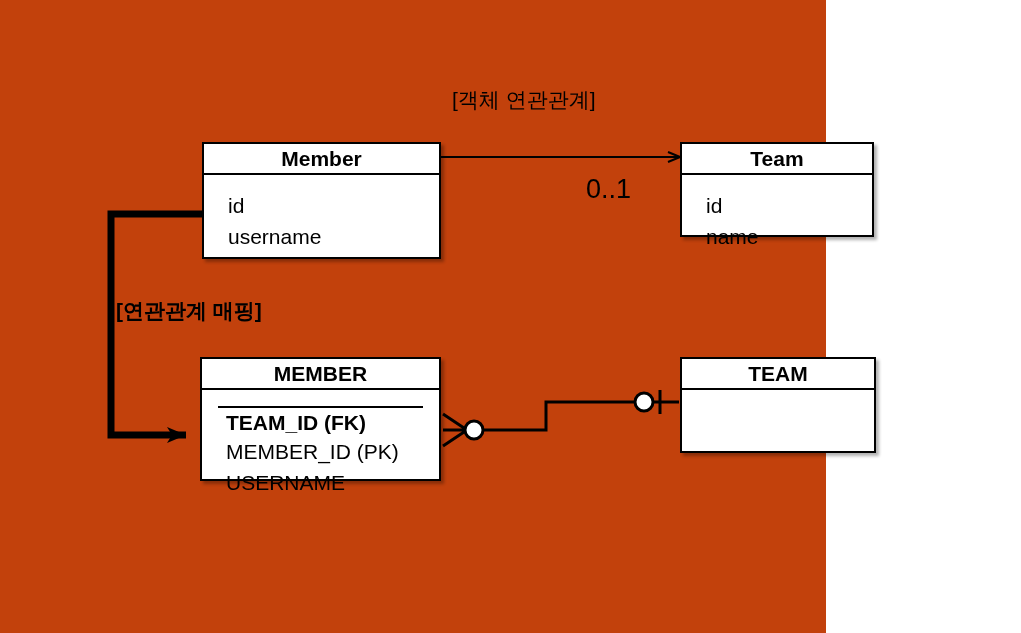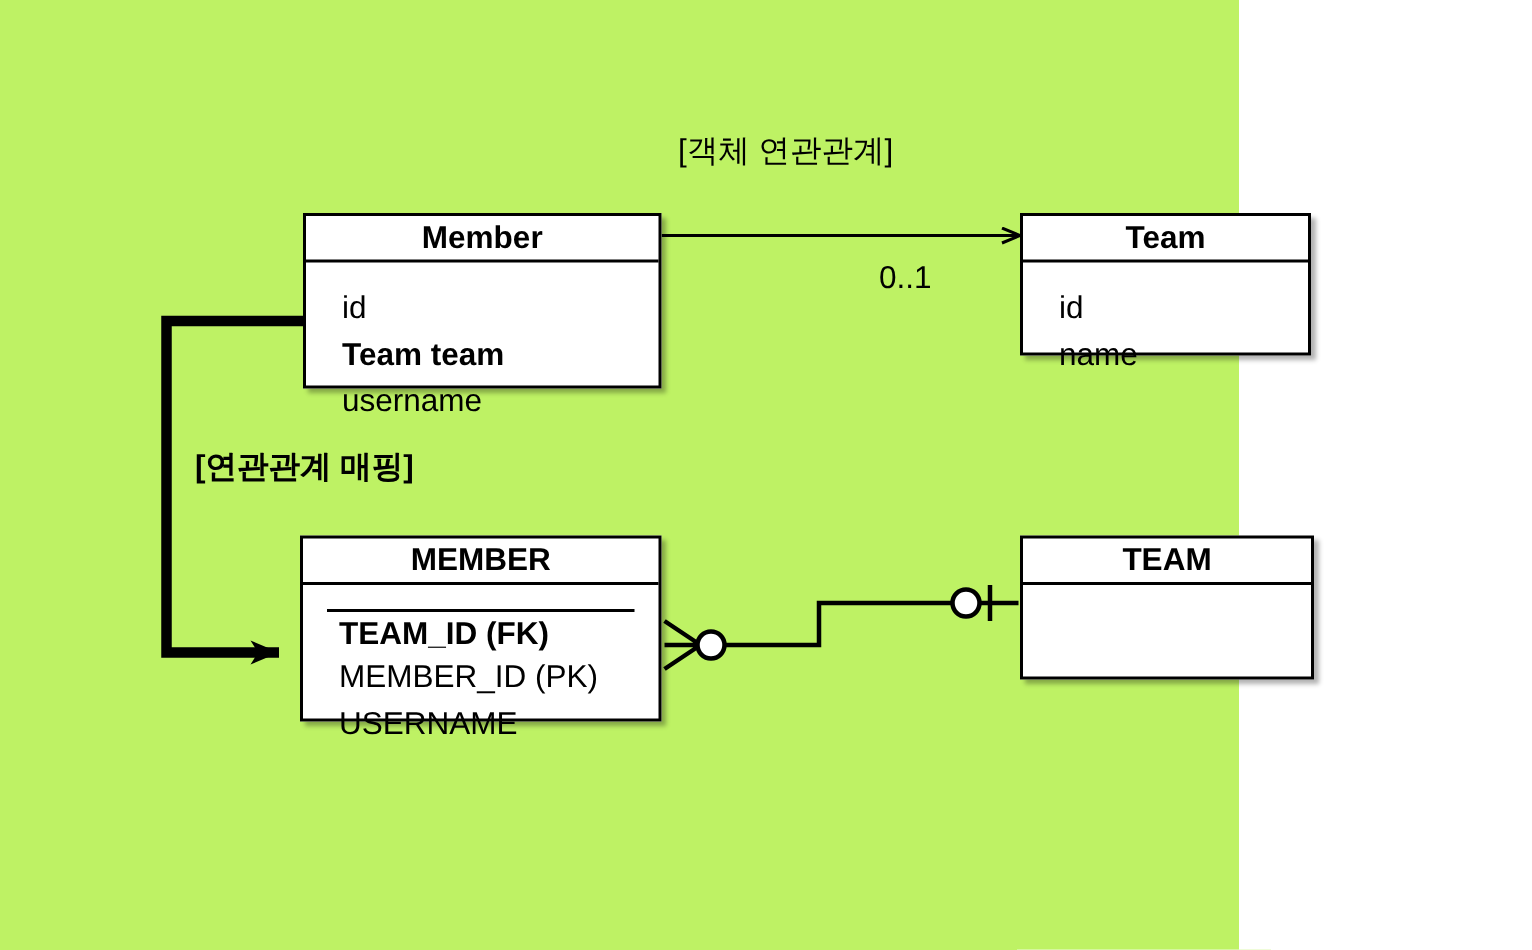--- a/index.html
+++ b/index.html
@@ -10,21 +10,21 @@
   body {
     font-family: "Liberation Sans", "DejaVu Sans", sans-serif;
     width: 1021px;
     height: 633px;
     overflow: hidden;
   }
   #canvas {
     position: relative;
     width: 826px;
     height: 633px;
-    background: #bef264;
+    background: #c2410c;
   }
   .svg-layer {
     position: absolute;
     left: 0;
     top: 0;
     width: 1021px;
     height: 633px;
   }
 
   
@@ -67,21 +67,21 @@
 
   
   .label {
     position: absolute;
     font-size: 21px;
     color: #000;
     white-space: nowrap;
     z-index: 6;
   }
   .label.bold { font-weight: bold; }
-  .label.num { font-size: 21px; }
+  .label.num { font-size: 27px; }
 </style>
 </head>
 <body>
 
 <div id="canvas">
 
   <svg class="svg-layer" viewBox="0 0 1021 633" xmlns="http://www.w3.org/2000/svg">
     <defs>
       <marker id="thinArrow" markerWidth="14" markerHeight="12" refX="12" refY="6" orient="auto" markerUnits="userSpaceOnUse">
         <path d="M1,1 L13,6 L1,11" fill="none" stroke="#000" stroke-width="2"></path>
@@ -111,28 +111,27 @@
 
       <line x1="653" y1="402" x2="679" y2="402" stroke="#000" stroke-width="3"></line>
       <line x1="660" y1="390" x2="660" y2="414" stroke="#000" stroke-width="3"></line>
     </g>
   </svg>
 
   <div class="label" style="left:452px; top:86px;">[객체 연관관계]</div>
 
   <div class="label num" style="left:586px; top:174px;">0..1</div>
 
-  <div class="label bold" style="left:130px; top:297px;text-align:center;">[연관관계 매핑]</div>
+  <div class="label bold" style="left:116px; top:297px;text-align:center;">[연관관계 매핑]</div>
 
 
   <div class="box" style="left:202px; top:142px; width:239px; height:117px;">
     <div class="box-title">Member</div>
     <div class="box-body">
       <div class="row">id</div>
-      <div class="row bold">Team team</div>
       <div class="row">username</div>
     </div>
   </div>
 
   <div class="box" style="left:680px; top:142px; width:194px; height:95px;">
     <div class="box-title">Team</div>
     <div class="box-body">
       <div class="row">id</div>
       <div class="row">name</div>
     </div>

